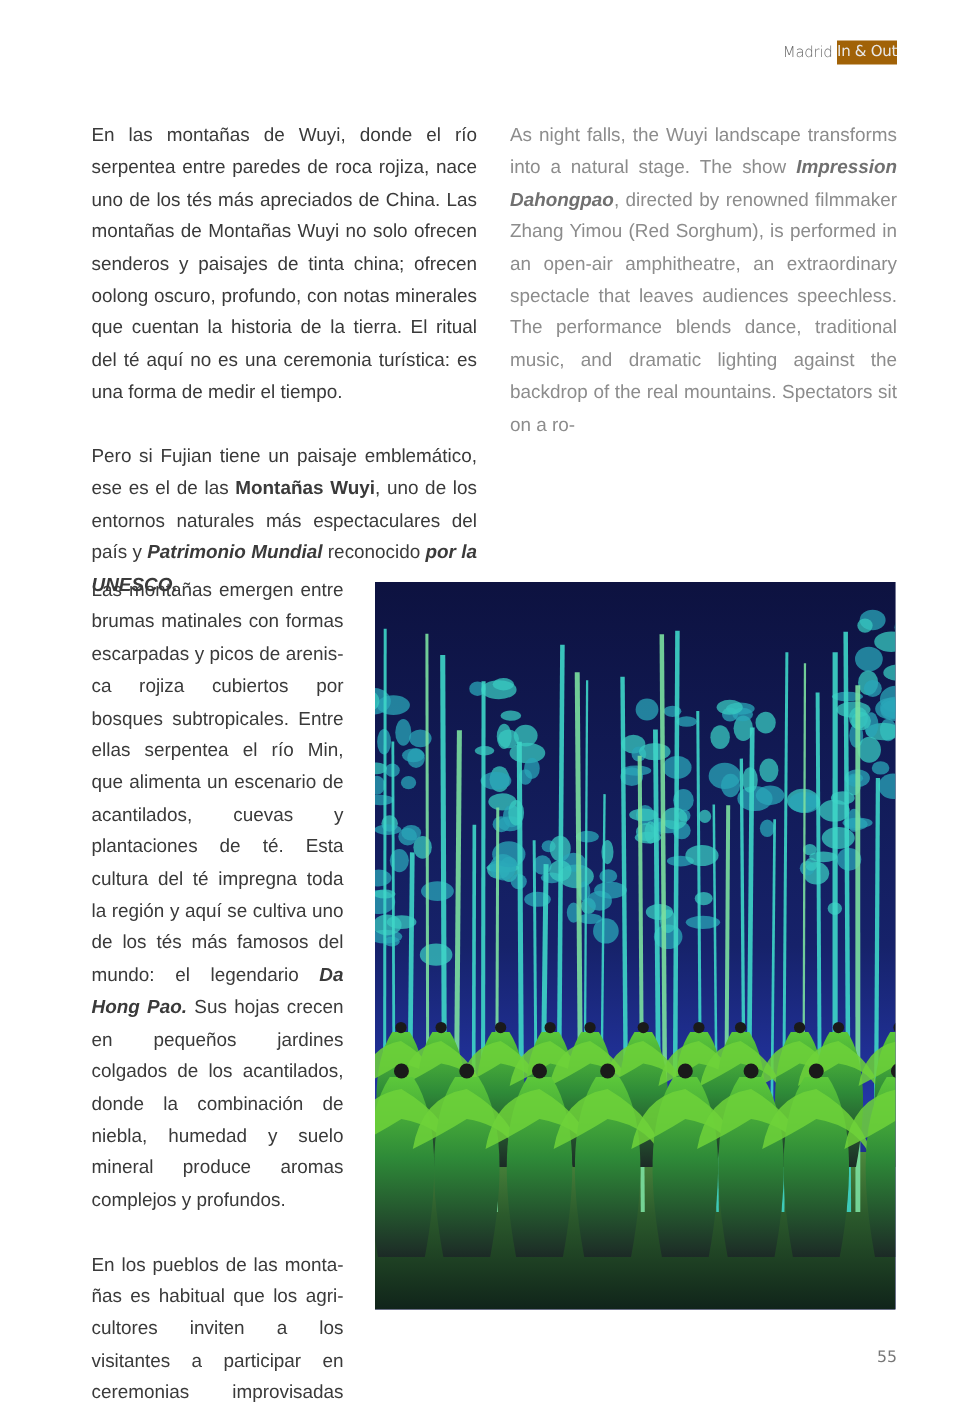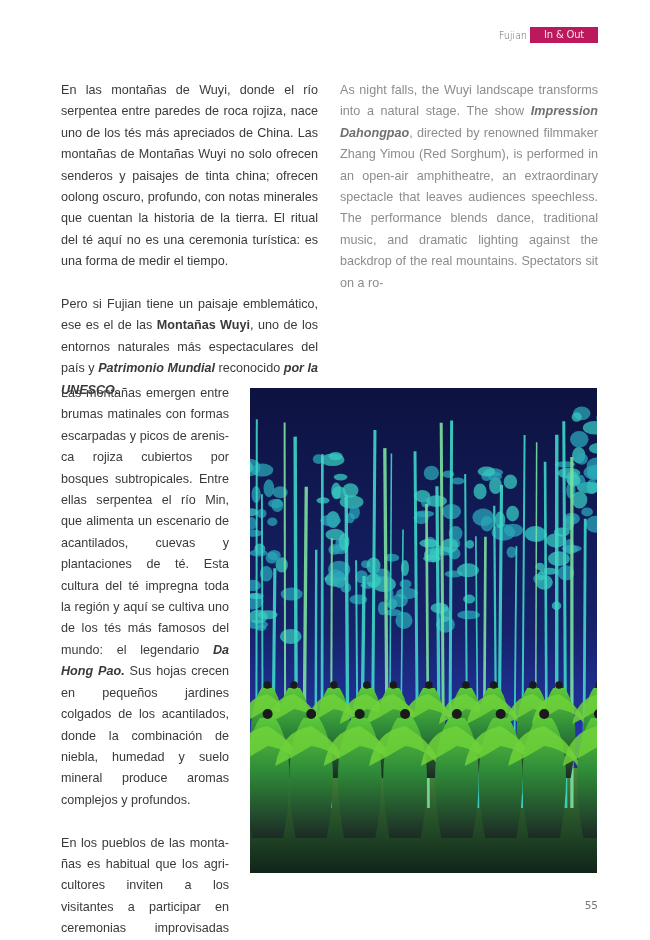--- a/index.html
+++ b/index.html
@@ -7,21 +7,21 @@
       width: 650px; height: 940px; position: relative; overflow: hidden;
       font-family: "Liberation Sans", sans-serif;
     }
     .header {
       position: absolute; top: 27px; right: 52px;
       display: flex; align-items: center; height: 16px;
       font-family: "DejaVu Sans", sans-serif; font-size: 10px; letter-spacing: -0.2px;
     }
     .header .city { color: #6a6a6a; margin-right: 3px; font-weight: 300; }
     .header .brand {
-      background: #be185d; color: #e8e8e8; padding: 1px 14px; height: 14px; line-height: 14px;
+      background: #a16207; color: #e8e8e8; padding: 1px 0; height: 14px; line-height: 14px;
     }
     .col {
       position: absolute; font-size: 12.6px; line-height: 21.4px;
       text-align: justify; hyphens: manual;
     }
     .col p { margin: 0 0 21.4px 0; }
     .col p:last-child { margin-bottom: 0; }
     .left-top { left: 61px; top: 80px; width: 257px; color: #3a3a3a; }
     .right-top { left: 340px; top: 80px; width: 258px; color: #8c8c8c; }
     .left-bottom { left: 61px; top: 383px; width: 168px; color: #3a3a3a; }
@@ -34,21 +34,21 @@
     .photo svg { display: block; }
     .page-number {
       position: absolute; right: 52px; top: 899px;
       font-family: "DejaVu Sans", sans-serif; font-size: 10.5px; color: #777;
     }
   </style>
 </head>
 <body>
 
 <div class="header">
-  <span class="city">Fujian</span>
+  <span class="city">Madrid</span>
   <span class="brand">In &amp; Out</span>
 </div>
 
 <div class="col left-top">
   <p>En las montañas de Wuyi, donde el río serpen­tea entre paredes de roca rojiza, nace uno de los tés más apreciados de China. Las monta­ñas de Montañas Wuyi no solo ofrecen sende­ros y paisajes de tinta china; ofrecen oolong oscuro, profundo, con notas minerales que cuentan la historia de la tierra. El ritual del té aquí no es una ceremonia turística: es una for­ma de medir el tiempo.</p>
   <p><span>Pero si Fujian tiene un paisaje emblemático, ese es el de las </span><b>Montañas Wuyi</b><span>, uno de los entornos naturales más espectaculares del país y </span><b><i>Patrimonio Mundial</i></b><span> reconocido </span><b><i>por la UNESCO.</i></b></p>
 </div>
 
 <div class="col right-top">
   <p><span>As night falls, the Wuyi landscape transforms into a natural stage. The show </span><b><i>Impression Dahongpao</i></b><span>, directed by renowned filmmaker Zhang Yimou (Red Sorghum), is performed in an open-air amphitheatre, an extraordinary spectacle that leaves audiences speechless. The performance blends dance, traditional mu­sic, and dramatic lighting against the backdrop of the real mountains. Spectators sit on a ro-</span></p>

